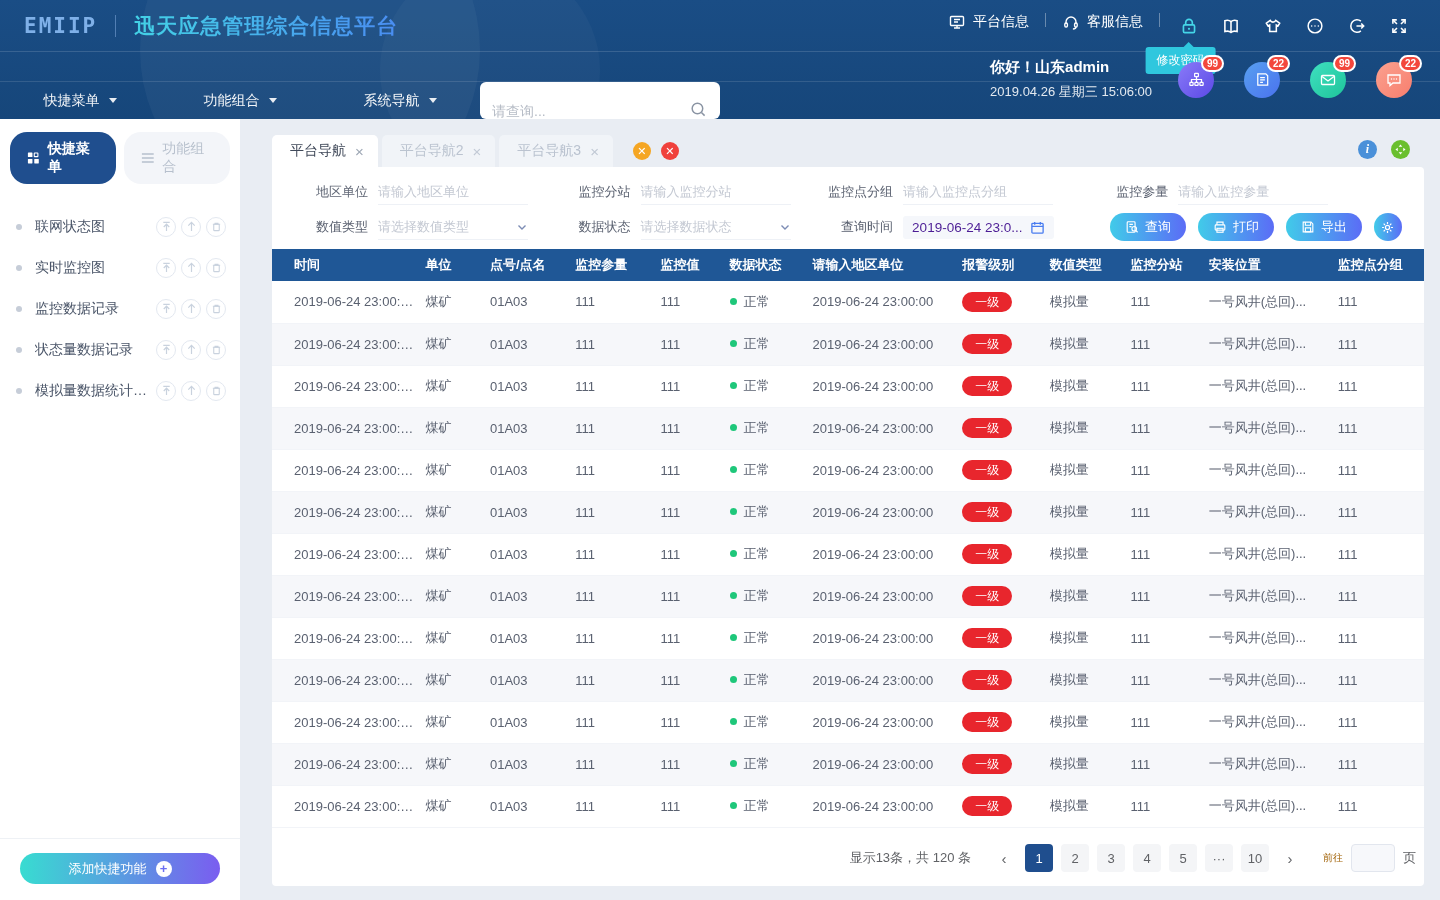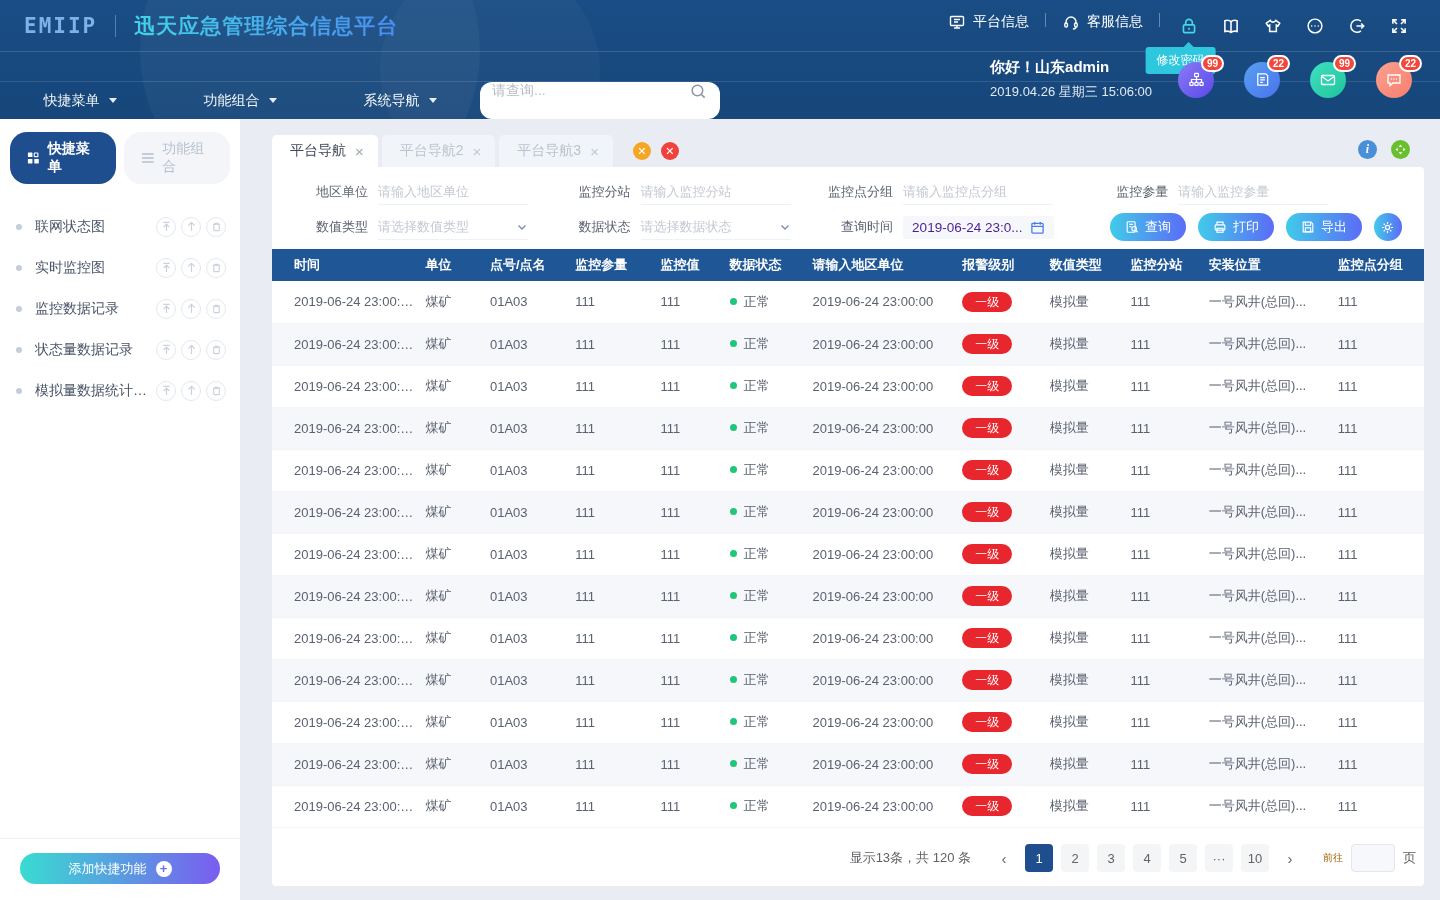--- a/index.html
+++ b/index.html
@@ -21,21 +21,21 @@
   .top-item { display:flex; align-items:center; gap:7px; color:#fff; font-size:14px; cursor:pointer; }
   .vsep { width:1px; height:14px; background:rgba(255,255,255,0.35); }
   .top-icon { position:relative; display:flex; align-items:center; justify-content:center; width:26px; height:26px; cursor:pointer; }
   .icon-svg { display:block; }
   .tooltip { position:absolute; top:34px; left:50%; transform:translateX(-62%); background:#2fc7de; color:#fff; font-size:12px; white-space:nowrap; padding:5px 11px; border-radius:3px; }
   .tooltip::before { content:""; position:absolute; top:-5px; left:62%; margin-left:-5px; border-left:5px solid transparent; border-right:5px solid transparent; border-bottom:5px solid #2fc7de; }
   .h-mid { height:30px; border-bottom:1px solid rgba(255,255,255,0.12); position:relative; z-index:2; }
   .h-nav { height:37px; display:flex; align-items:stretch; position:relative; z-index:2; }
   .nav-item { width:160px; display:flex; align-items:center; justify-content:center; gap:9px; color:rgba(255,255,255,0.95); font-size:14px; cursor:pointer; }
   .caret { width:0; height:0; border-left:4px solid transparent; border-right:4px solid transparent; border-top:5px solid rgba(255,255,255,0.9); }
-  .search-box { width:240px; background:#fff; display:flex; align-items:flex-start; padding:0 12px; border-radius:12px; }
+  .search-box { width:240px; background:#fff; display:flex; align-items:flex-end; padding:0 12px; border-radius:6px; }
   .search-box input { border:none; flex:1; font-size:14px; color:#555; background:transparent; }
   .search-box input::placeholder { color:#b6bcc6; }
   .user-cluster { position:absolute; top:58px; right:28px; display:flex; align-items:center; gap:26px; z-index:3; }
   .greet-block { color:#fff; }
   .greet { font-size:15px; font-weight:bold; margin-bottom:6px; }
   .datetime { font-size:13px; color:rgba(255,255,255,0.88); }
   .badge-row { display:flex; align-items:center; gap:30px; }
   .badge-btn { position:relative; width:36px; height:36px; border-radius:50%; display:flex; align-items:center; justify-content:center; cursor:pointer; }
   .badge-btn.c0 { background:linear-gradient(135deg,#8a7bf8,#5b49e6); }
   .badge-btn.c1 { background:linear-gradient(135deg,#58a0f0,#4a72ee); }

